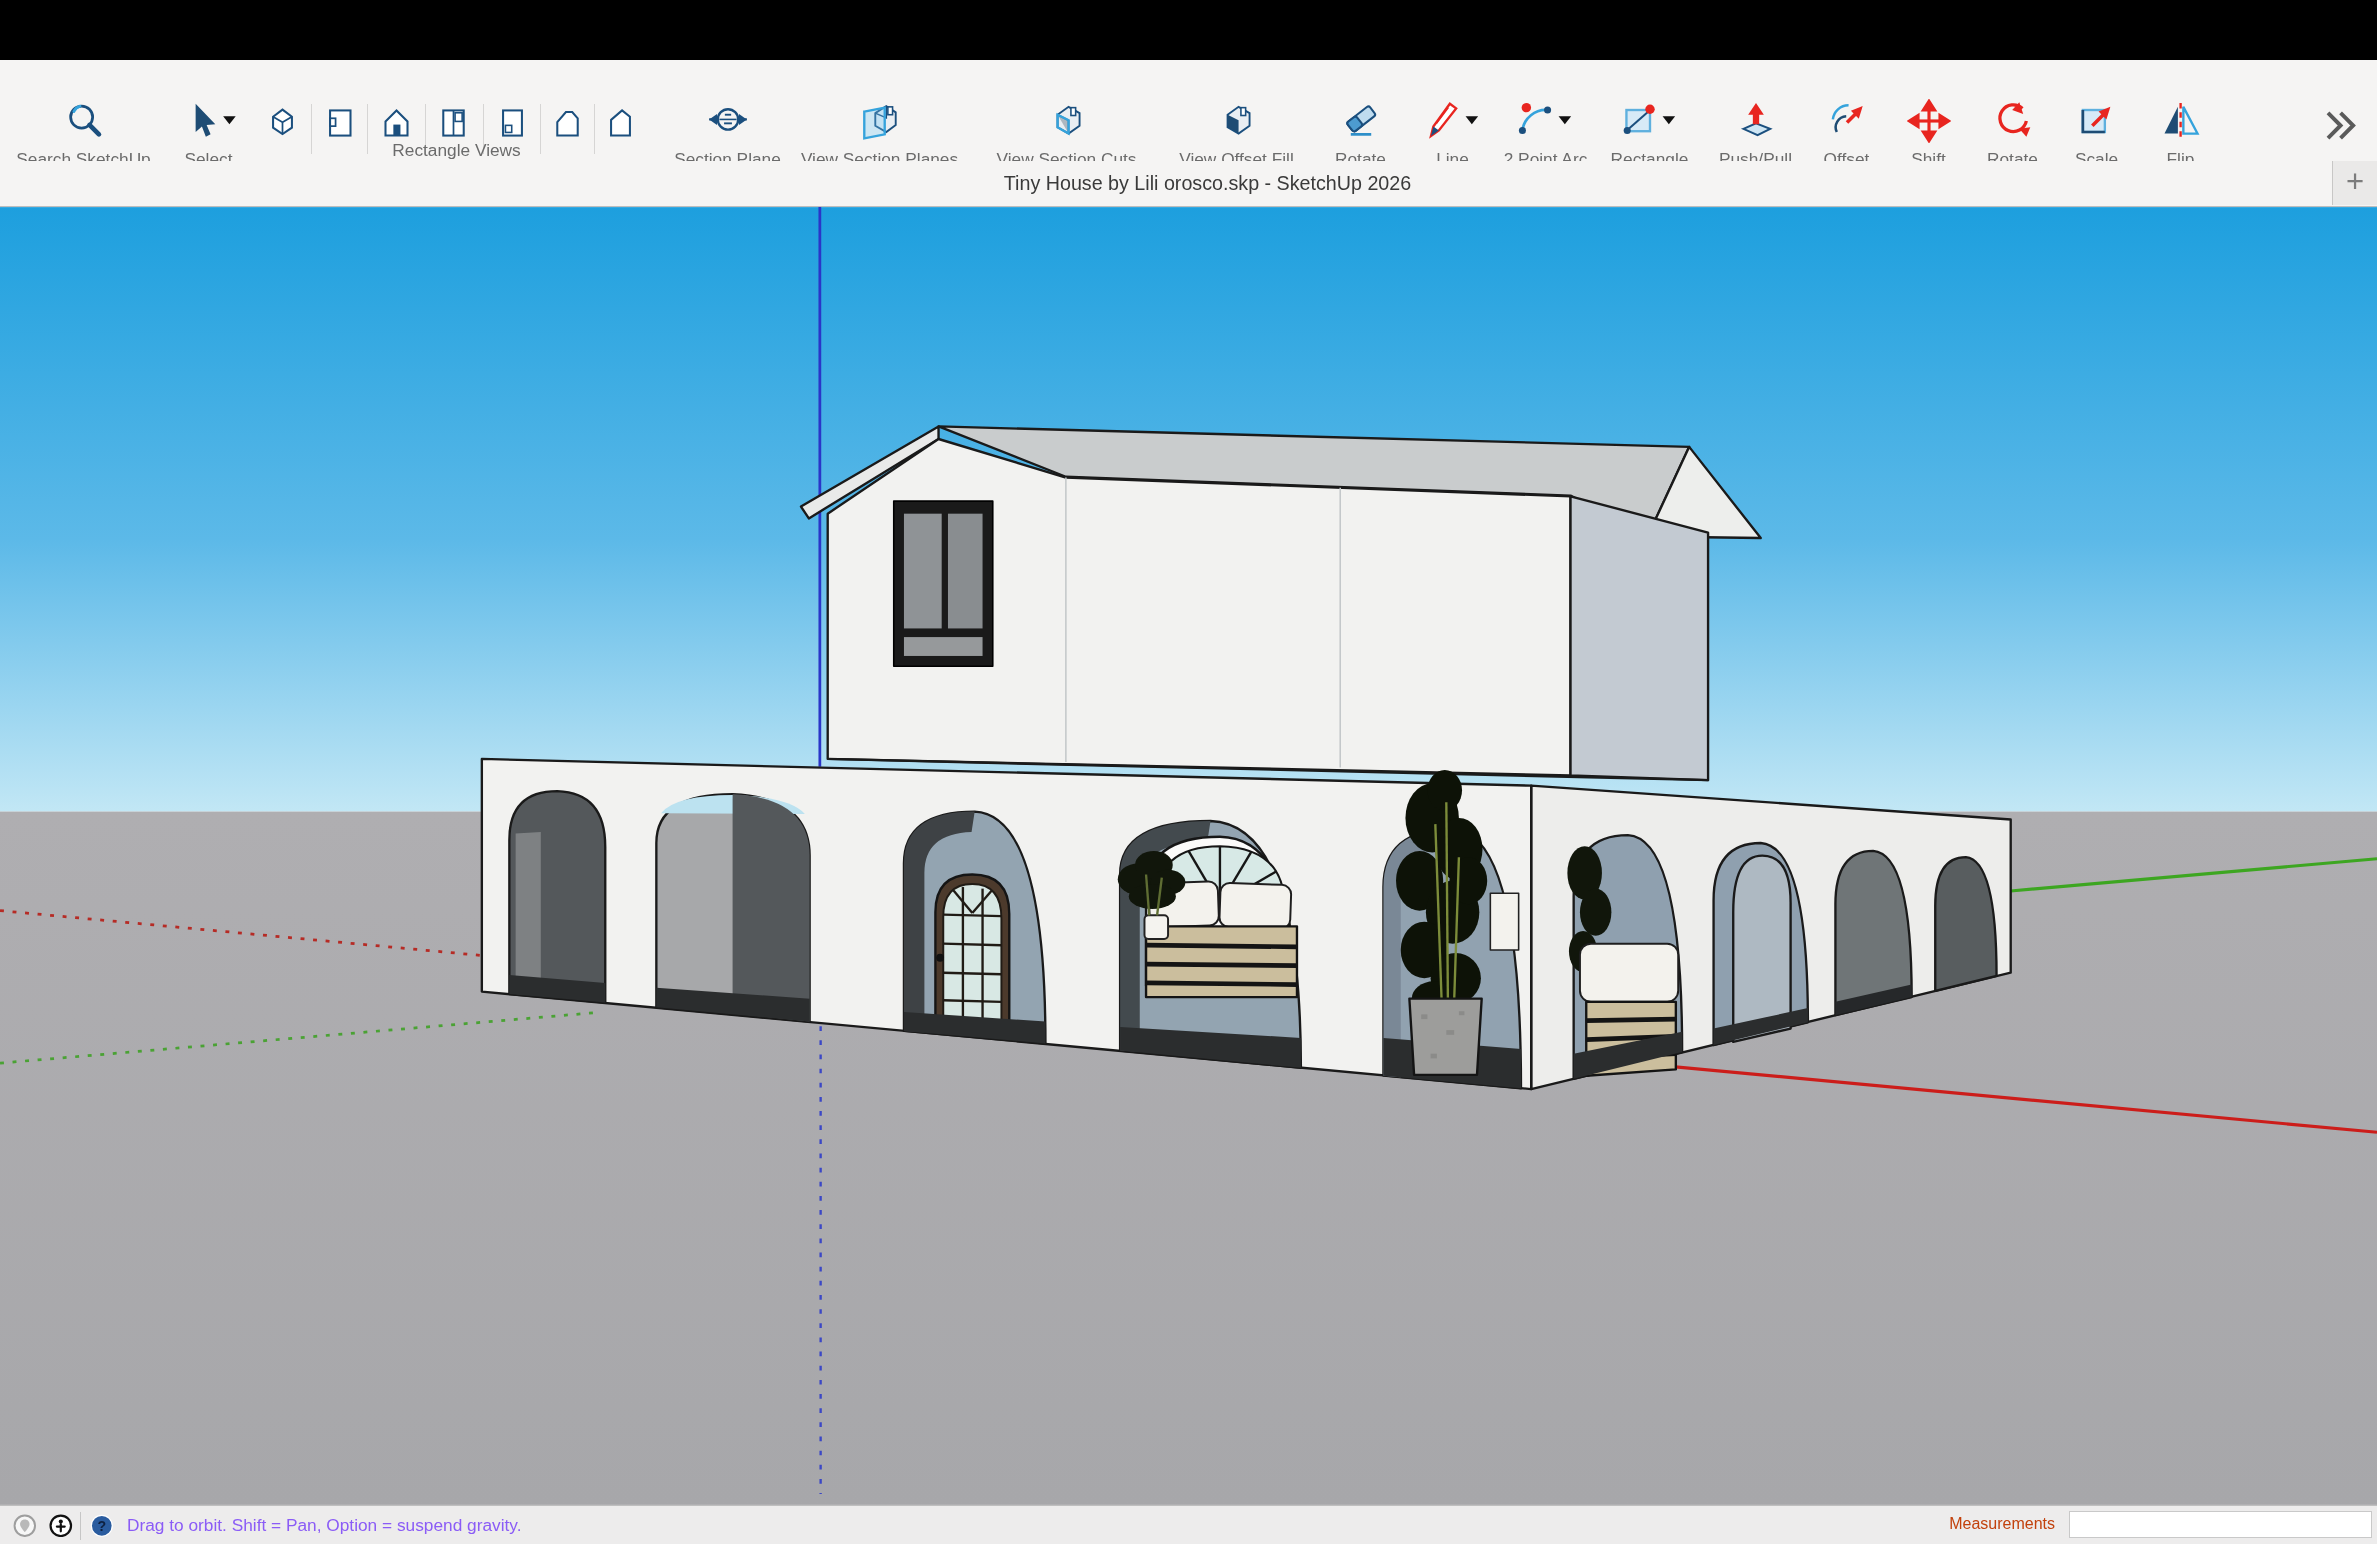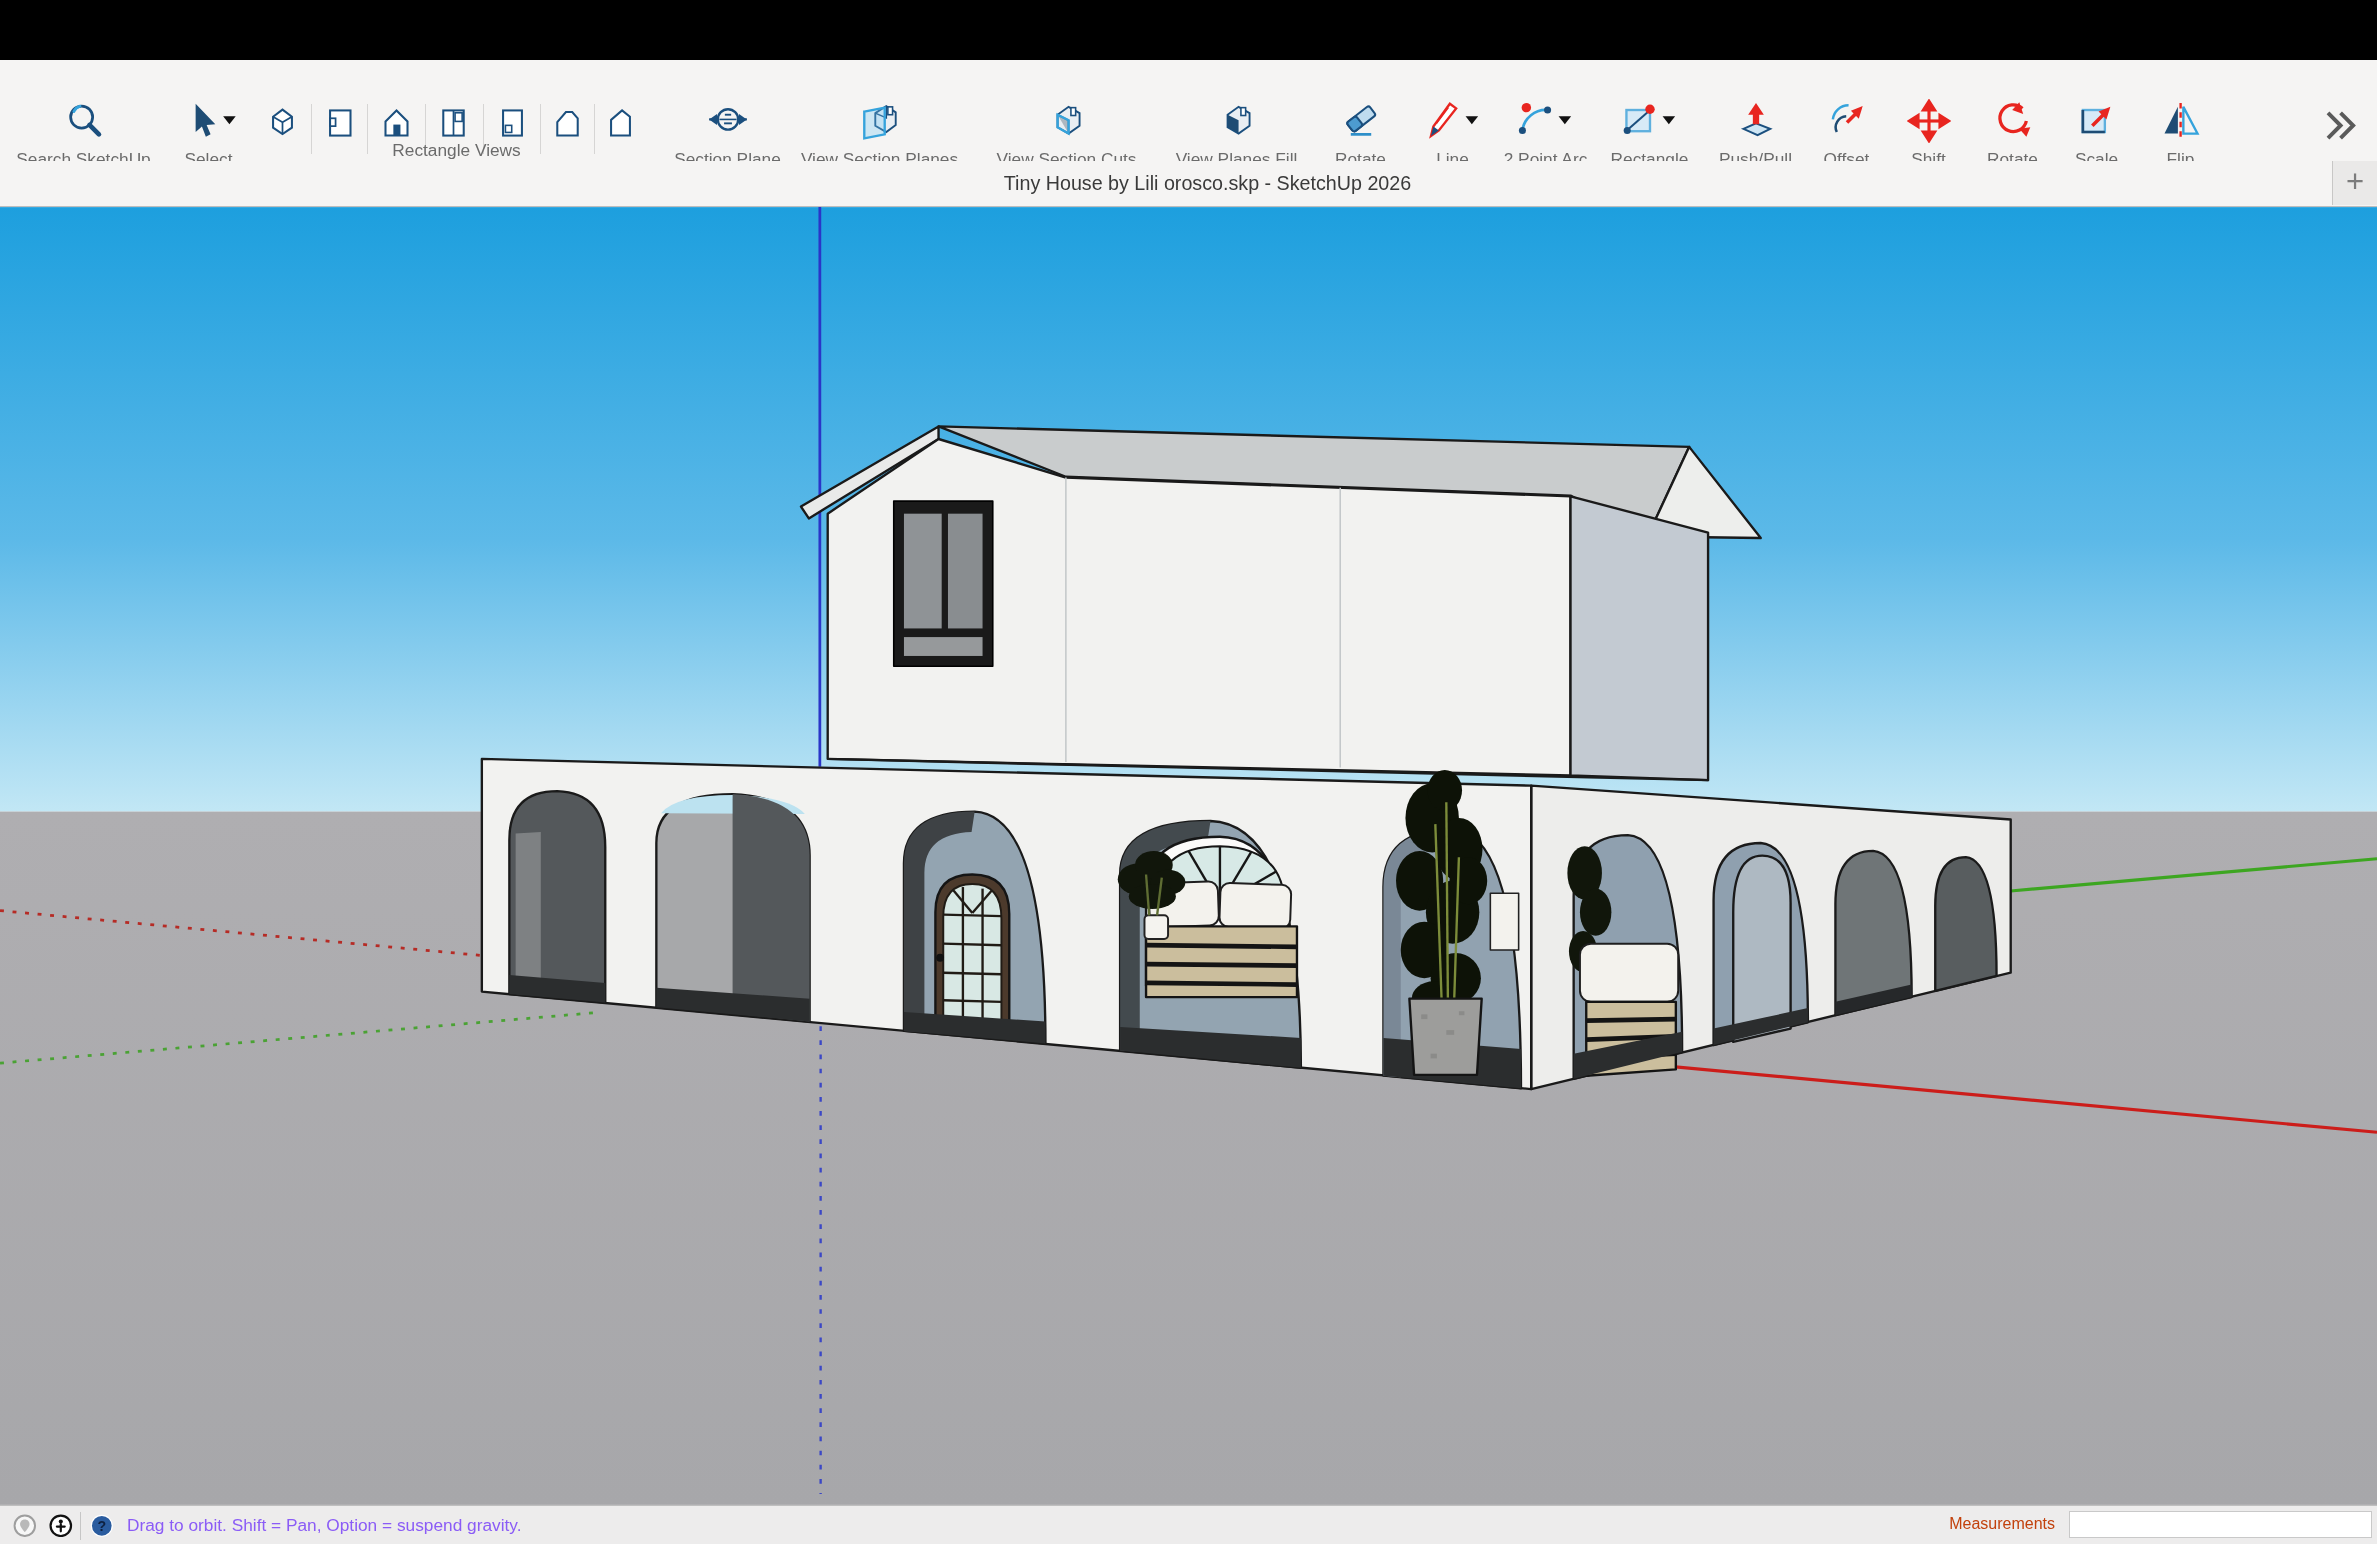--- a/index.html
+++ b/index.html
@@ -131,21 +131,21 @@
       </svg>
       <span class="lbl">View Section Cuts</span>
     </div>
 
     <div class="tool" style="left:1142px">
       <svg class="ico" width="44" height="44" viewBox="0 0 56 56">
         <path d="M16,20 L30,10 L44,18 L44,34 L30,44 L16,36 Z" fill="#E9EEF3" stroke="#1B4F7E" stroke-width="2.4"></path>
         <path d="M16,20 L30,27 L30,44 L16,36 Z" fill="#1E4C74"></path>
         <rect x="33" y="11" width="6" height="10" fill="#fff" stroke="#1B4F7E" stroke-width="2"></rect>
       </svg>
-      <span class="lbl">View Planes Fill</span>
+      <span class="lbl">View Offset Fill</span>
     </div>
 
     <div class="tool" style="left:1266px">
       <svg class="ico" width="44" height="44" viewBox="0 0 56 56">
         <g transform="rotate(-38 28 25)">
           <rect x="10" y="18" width="36" height="15" rx="3" fill="#BFDCEF" stroke="#1B4F7E" stroke-width="2.6"></rect>
           <rect x="10" y="18" width="15" height="15" rx="3" fill="#4D9BD0" stroke="#1B4F7E" stroke-width="2.6"></rect>
         </g>
         <line x1="15" y1="45" x2="41" y2="45" stroke="#2E8FC9" stroke-width="3.5"></line>
       </svg>

